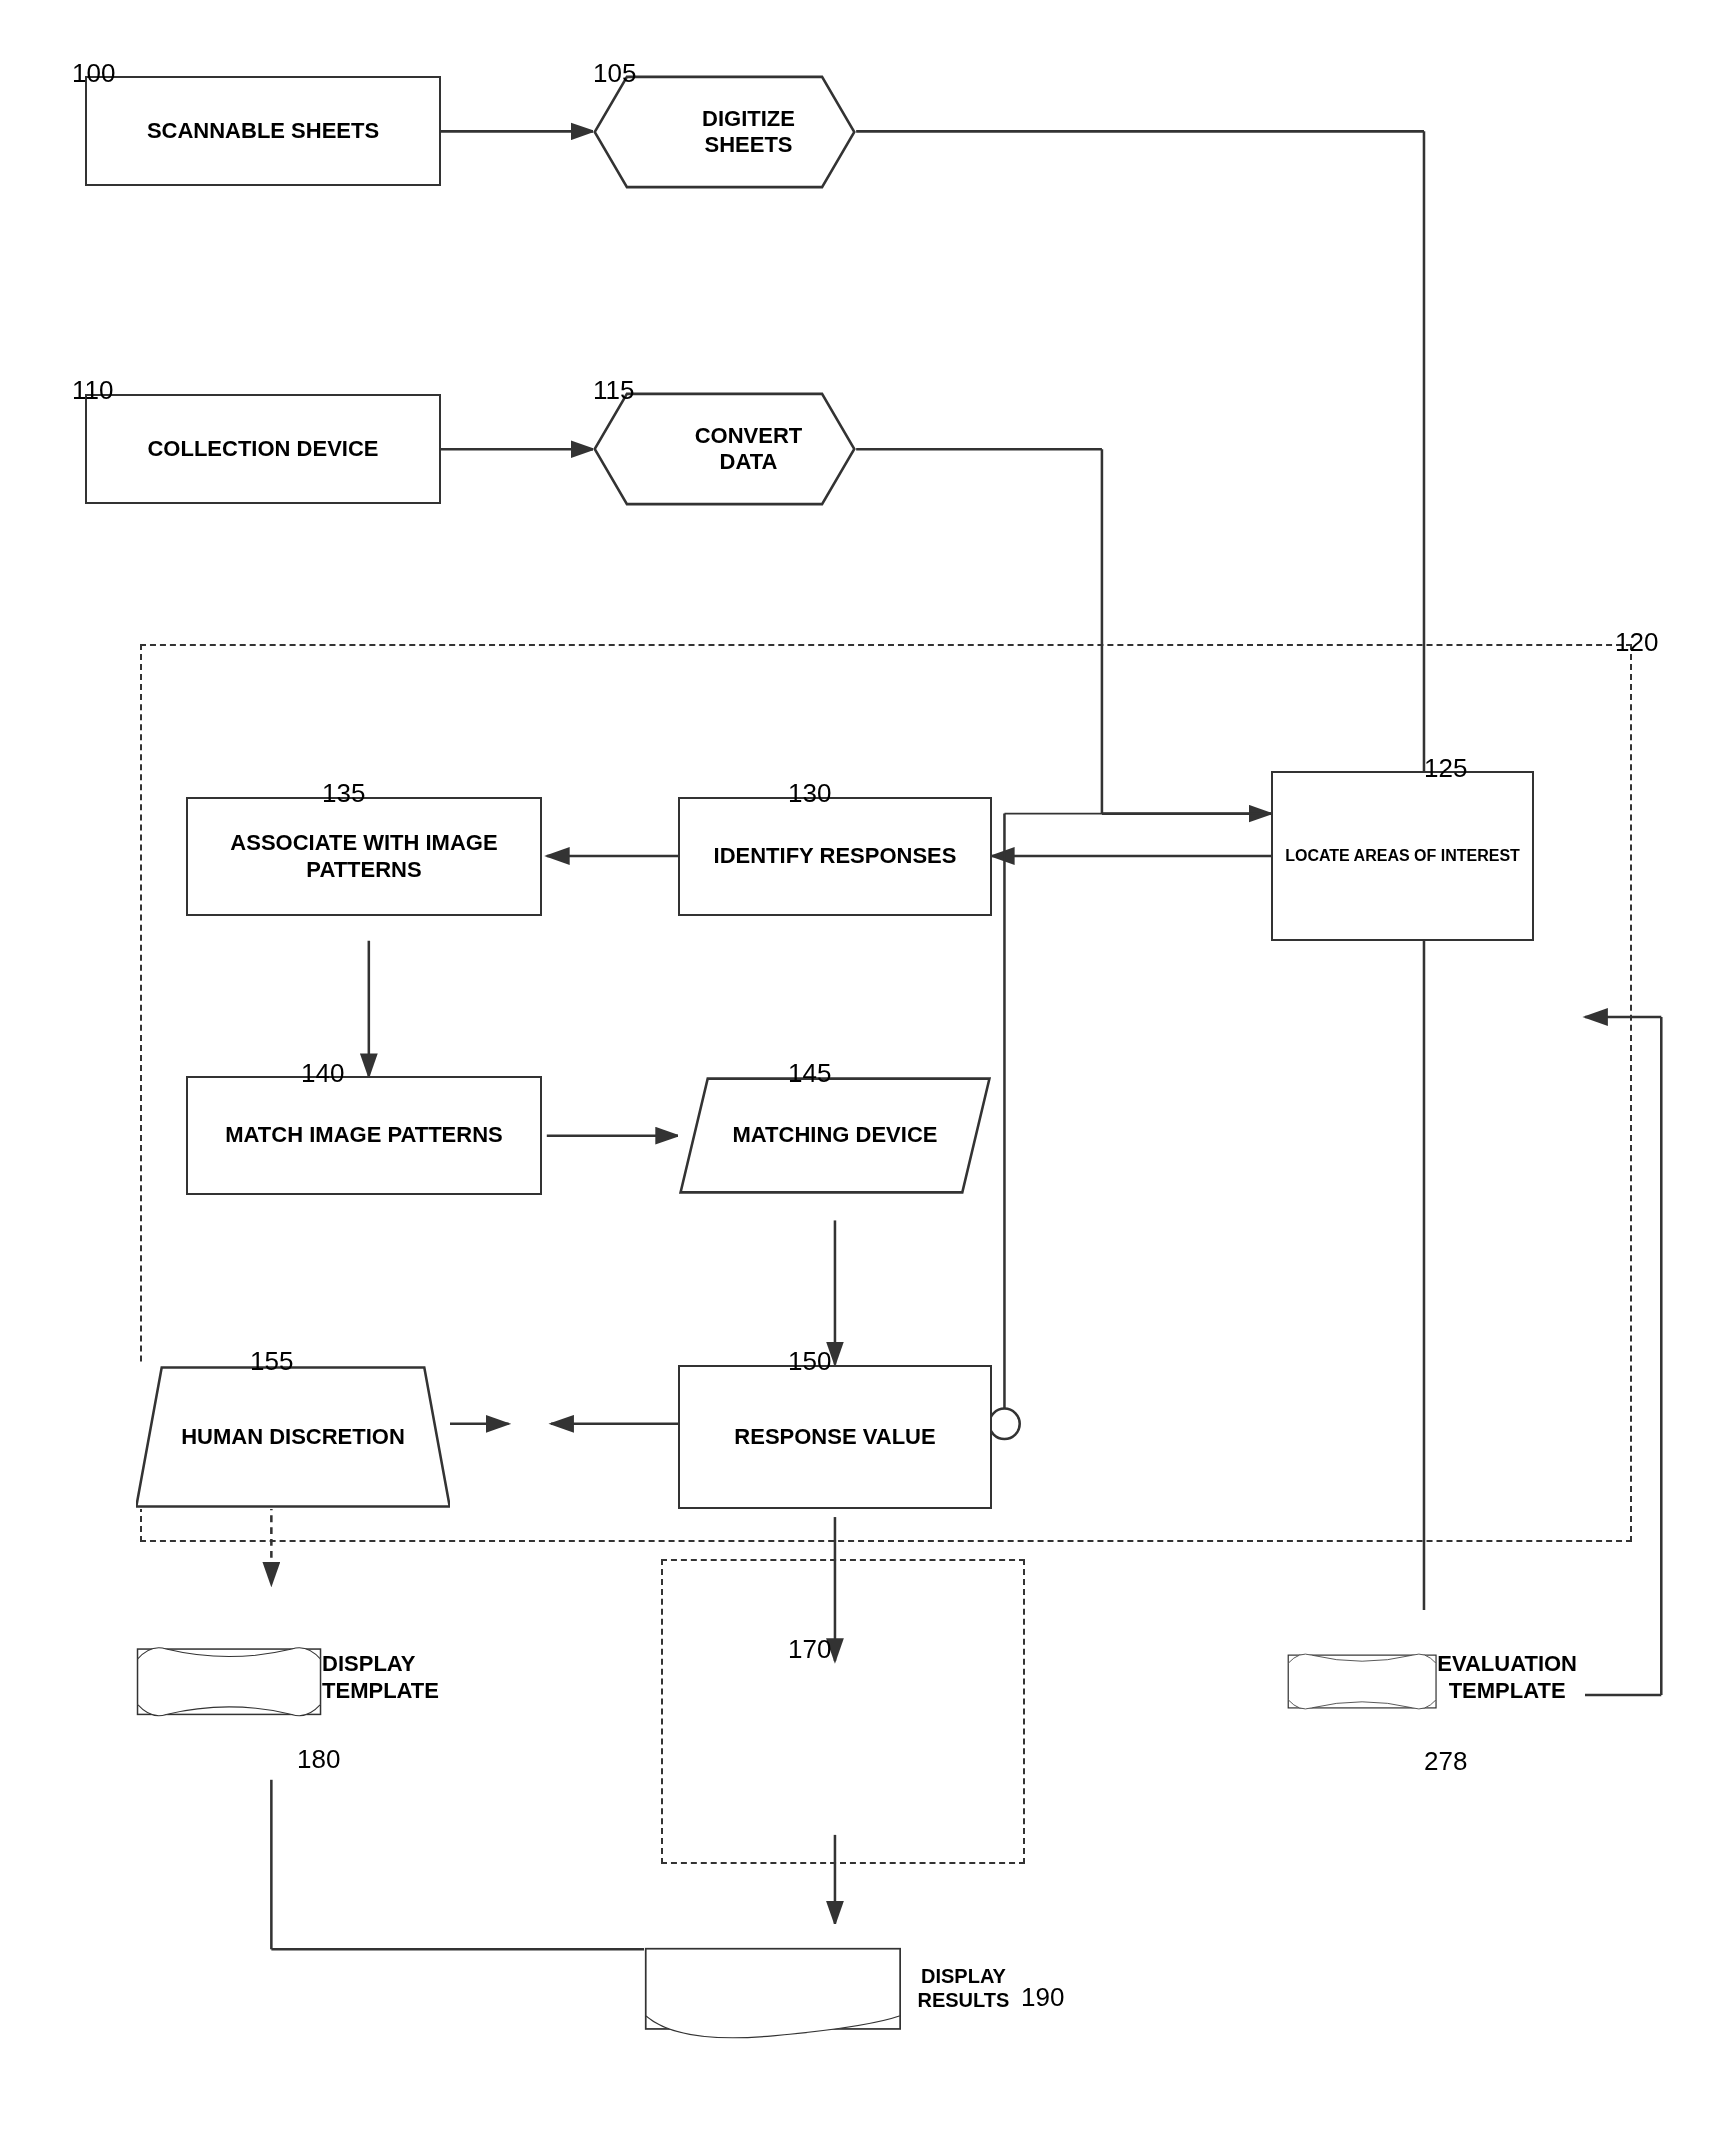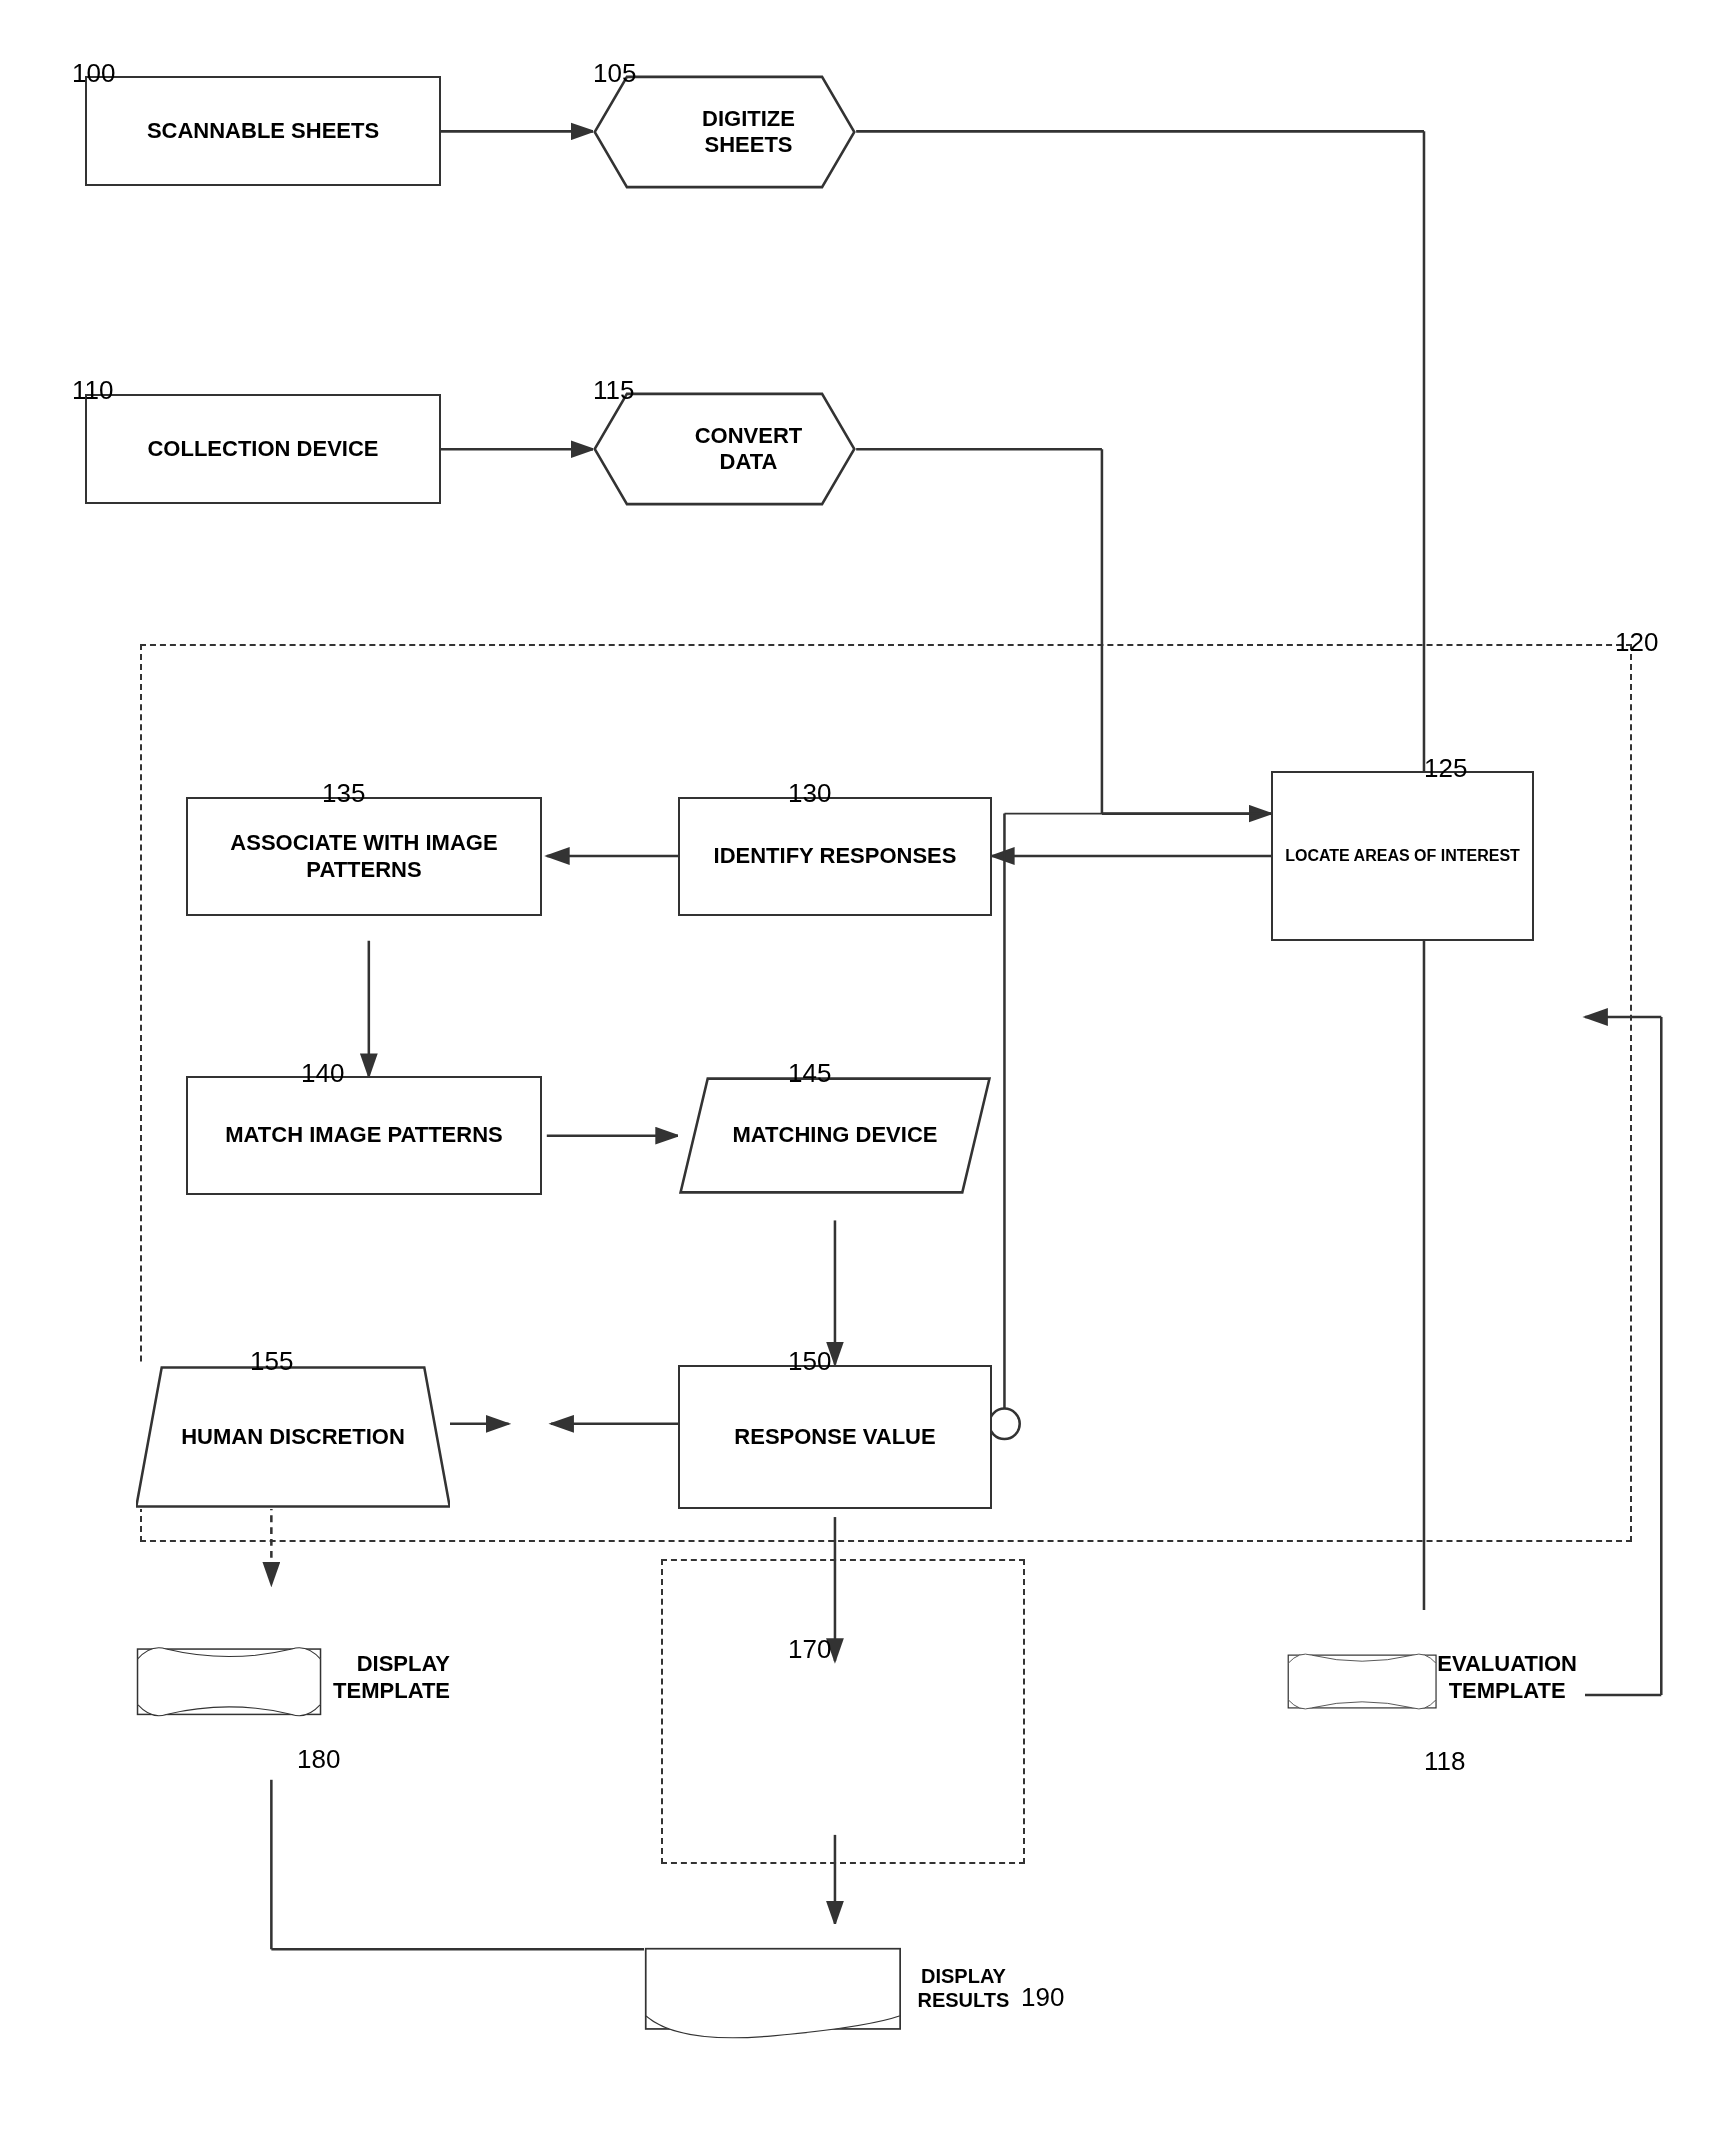--- a/index.html
+++ b/index.html
@@ -273,41 +273,41 @@
 
   <div class="banner node" style="left:136px; top:1610px; width:314px; height:144px;">
     <svg viewBox="0 0 370 170" xmlns="http://www.w3.org/2000/svg">
 
       <rect x="3" y="20" width="364" height="130" fill="white" stroke="#333" stroke-width="3" rx="0"></rect>
 
       <path d="M3,40 Q30,10 60,20 Q185,50 310,20 Q340,10 367,40" fill="white" stroke="#333" stroke-width="2"></path>
 
       <path d="M3,130 Q30,160 60,150 Q185,120 310,150 Q340,160 367,130" fill="white" stroke="#333" stroke-width="2"></path>
     </svg>
-    <div class="label" style="font-size:22px; font-weight:bold; line-height:1.2; text-align:right; position:relative; z-index:2; margin-top:-8.5px;">
+    <div class="label" style="font-size:22px; font-weight:bold; line-height:1.2; text-align:left; position:relative; z-index:2; margin-top:-8.5px;">
       <span>DISPLAY
 TEMPLATE</span>
     </div>
   </div>
   <span class="ref-label" style="left:297px; top:1744px;">180</span>
 
   <span class="ref-label" style="left:788px; top:1634px;">170</span>
 
   <div class="banner node" style="left:1263px; top:1610px; width:314px; height:144px;padding-left:24px;">
     <svg viewBox="0 0 370 170" xmlns="http://www.w3.org/2000/svg">
       <rect x="3" y="20" width="364" height="130" fill="white" stroke="#333" stroke-width="3" rx="0"></rect>
       <path d="M3,40 Q30,10 60,20 Q185,50 310,20 Q340,10 367,40" fill="white" stroke="#333" stroke-width="2"></path>
       <path d="M3,130 Q30,160 60,150 Q185,120 310,150 Q340,160 367,130" fill="white" stroke="#333" stroke-width="2"></path>
     </svg>
     <div class="label" style="font-size:22px; font-weight:bold; line-height:1.2; text-align:center; position:relative; z-index:2; margin-top:-8.5px;">
       <span>EVALUATION
 TEMPLATE</span>
     </div>
   </div>
-  <span class="ref-label" style="left:1424px; top:1746px;">118</span>
+  <span class="ref-label" style="left:1424px; top:1746px;">278</span>
 
   <div class="banner node" style="left:644px; top:1924px; width:381px; height:144px;">
     <svg viewBox="0 0 450 170" xmlns="http://www.w3.org/2000/svg">
       <rect x="3" y="3" width="444" height="140" fill="white" stroke="#333" stroke-width="3" rx="0"></rect>
       <path d="M3,120 Q60,170 225,155 Q390,140 447,120" fill="white" stroke="#333" stroke-width="2"></path>
     </svg>
     <div class="label" style="font-size:20px; font-weight:bold; line-height:1.2; text-align:center; position:relative; z-index:2; margin-top:-17px;">
       <span>DISPLAY
 RESULTS</span>
     </div>

